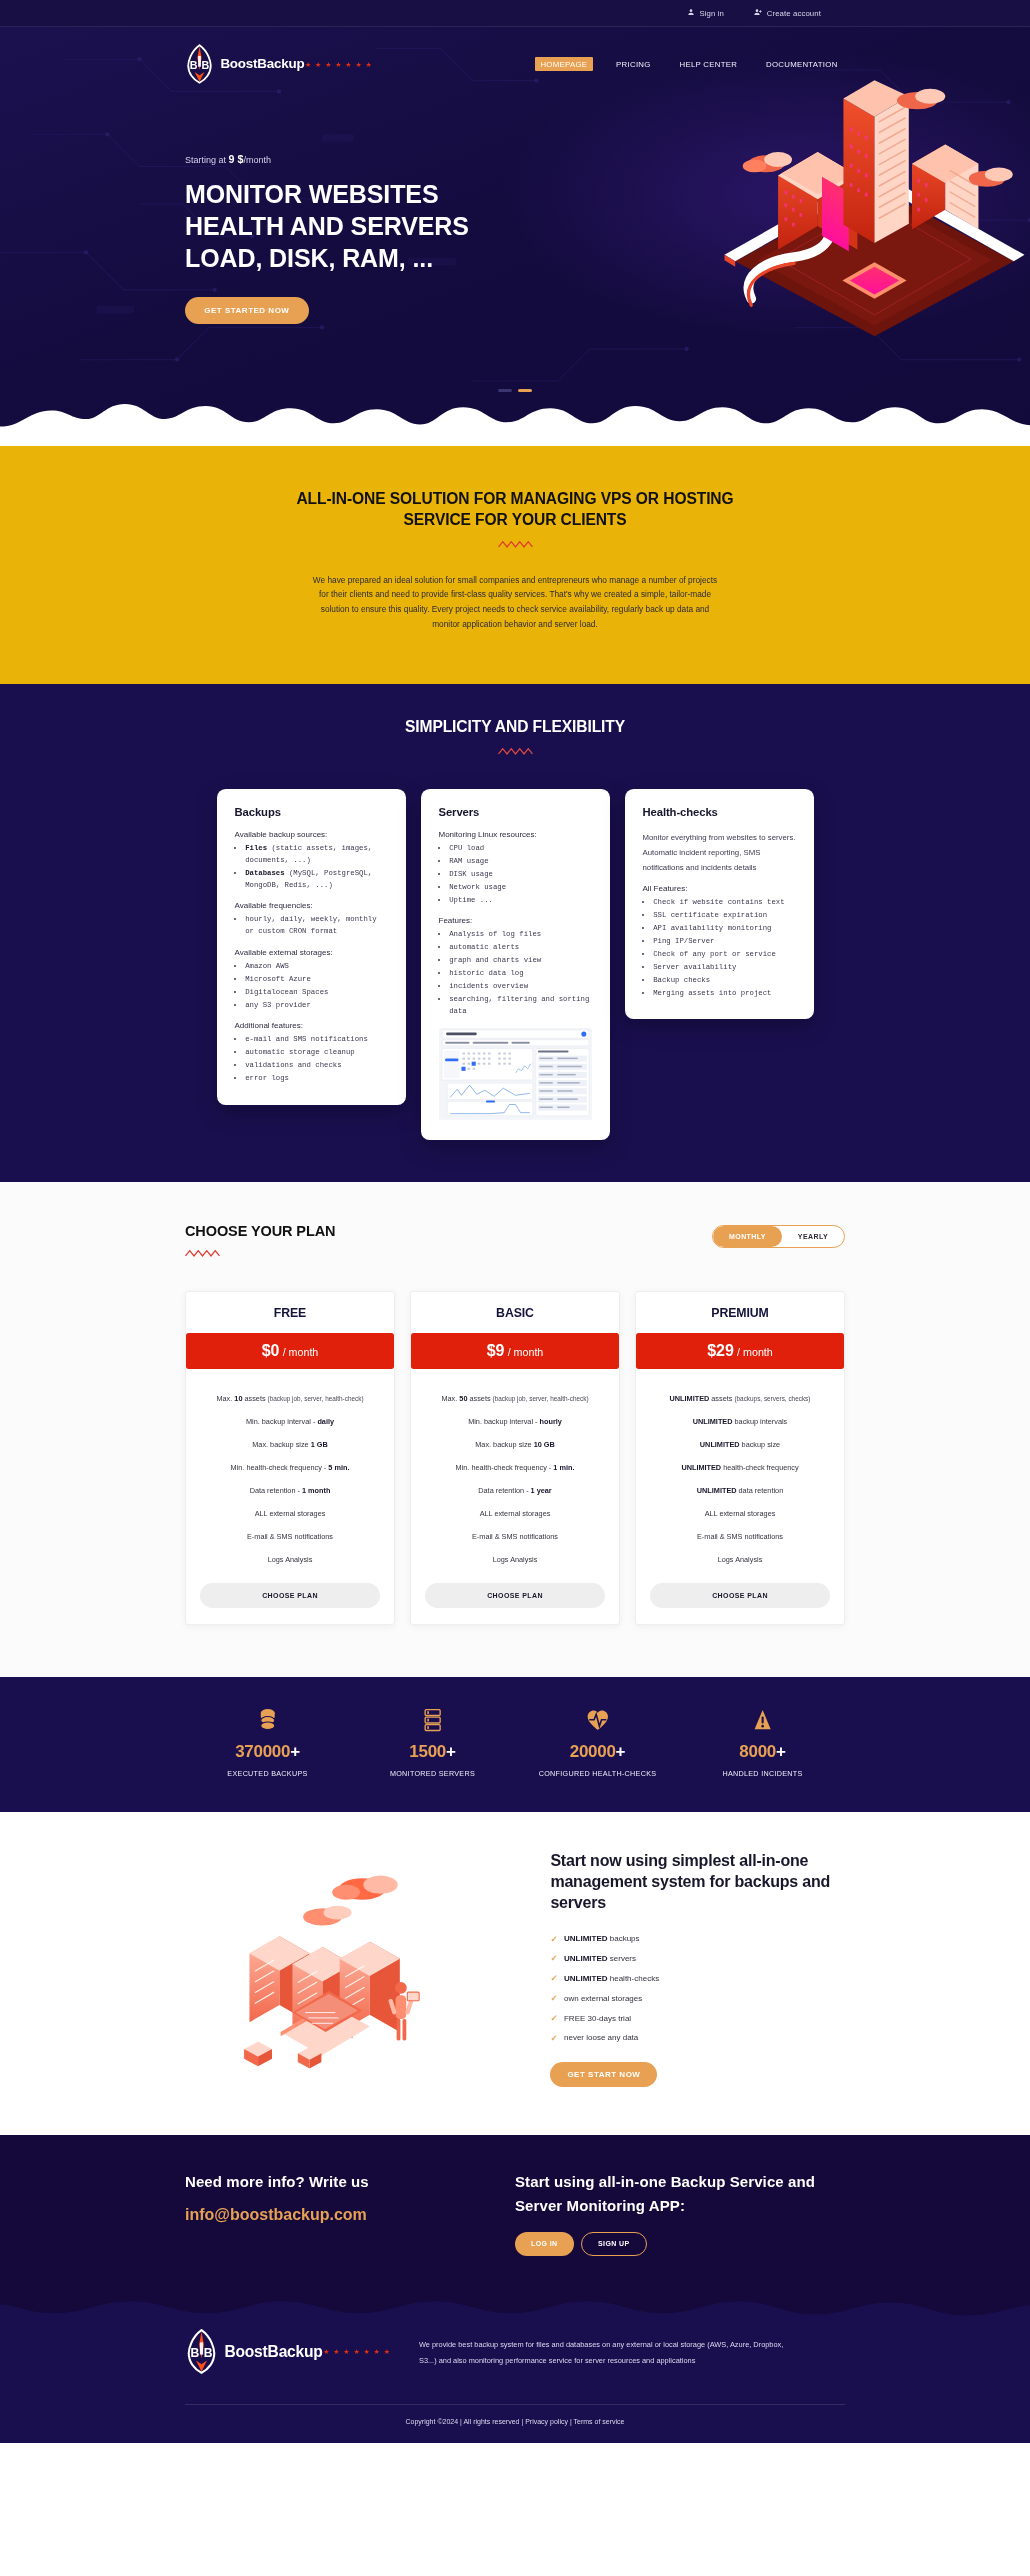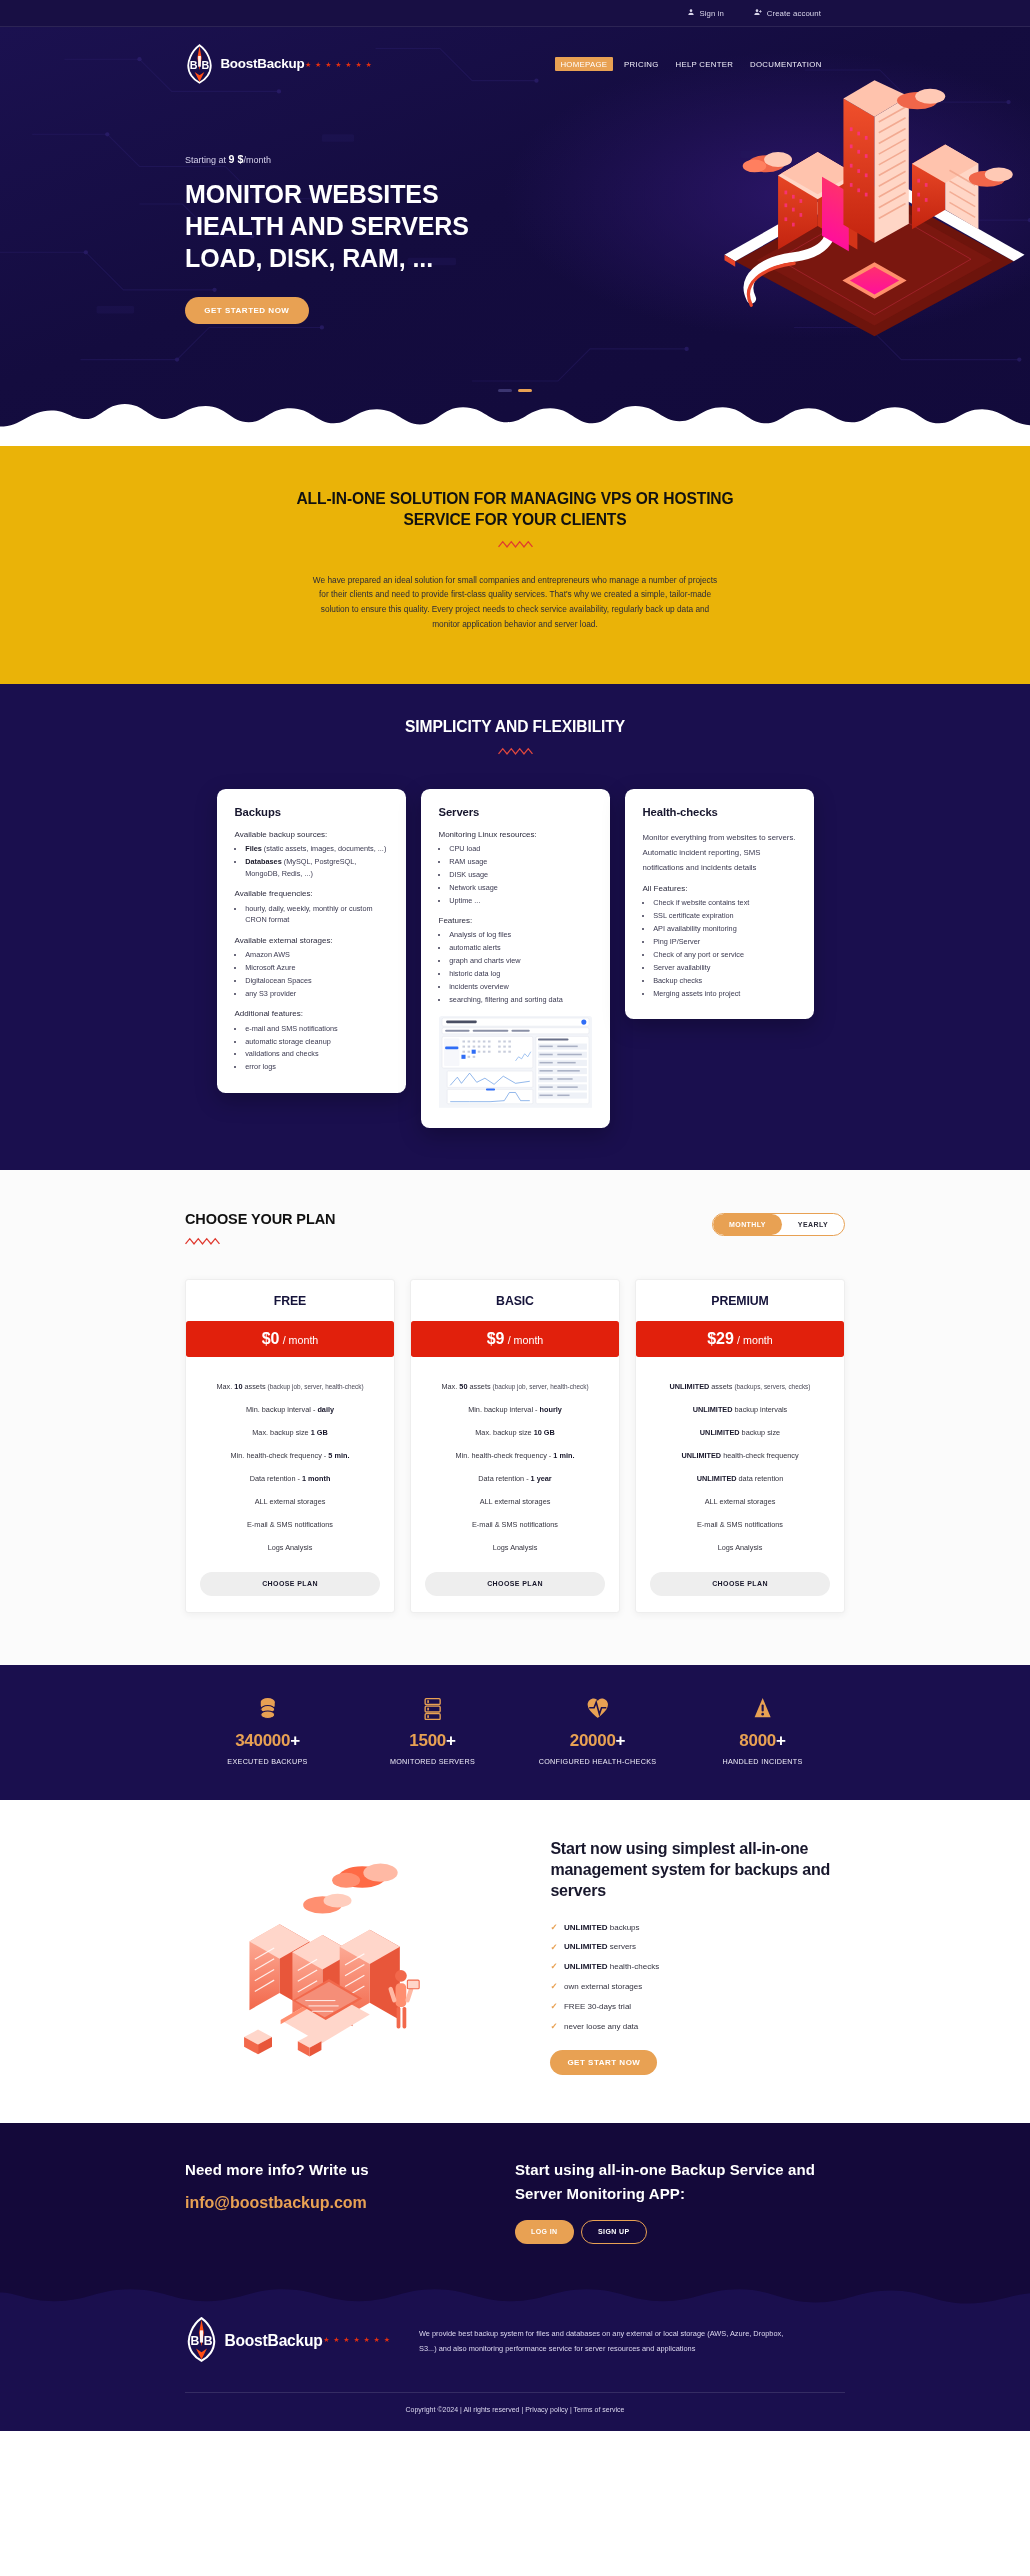--- a/index.html
+++ b/index.html
@@ -45,21 +45,21 @@
     display: flex; align-items: center; justify-content: space-between;
     padding-top: 17px;
   }
   .brand { display: flex; align-items: center; gap: 6.4px; }
   .brand-mark { width: 29px; height: 40px; position: relative; }
   .brand-text { display: flex; align-items: flex-start; }
   .brand-name { color:#fff; font-size: 13.4px; font-weight: 700; letter-spacing: -0.2px; line-height: 1; }
   .brand-stars { display:flex; gap: 3.8px; margin-top: 3.8px; padding-left:0.5px; }
   .brand-stars i { color: #e8300f; font-size: 7px; font-style: normal; line-height:1; }
 
-  .menu { display: flex; align-items: center; gap: 6px; margin-right: 18px; }
+  .menu { display: flex; align-items: center; gap: 18px; margin-right: 2px; }
   .menu a {
     color: #f2f0fb; font-size: 7.8px; letter-spacing: 0.3px; text-decoration: none;
     padding: 2.1px 5.4px; border-radius: 1.1px; cursor:pointer;
   }
   .menu a.active { background: #e8a153; color: #fff; }
 
   .hero-body { position: relative; z-index: 20; display: flex; align-items: flex-start; }
   .hero-copy { width: 343px; padding-top: 69px; }
   .hero-kicker { color: #e8e5f6; font-size: 10.7px; margin-bottom: 13px; font-weight: 400; }
   .hero-kicker b { font-weight: 700; color:#fff; }
@@ -103,21 +103,21 @@
     margin-top: 33px; text-align:left;
   }
   .card {
     background:#fff; border-radius: 8.6px; width: 189px; padding: 17px 18px 18px;
     box-shadow: 0 7.5px 21.5px rgba(0,0,0,.25);
   }
   .card h3 { font-size: 11.3px; font-weight: 800; letter-spacing:-0.1px; margin-bottom: 11.8px; color:#17162e; }
   .card h4 { font-size: 8px; font-weight: 400; color:#2b2a3d; margin: 9.7px 0 4.3px; }
   .card h4:first-of-type { margin-top: 0; }
   .card p { font-size: 7.8px; line-height: 1.95; color:#3a3950; margin-bottom: 8.6px; }
-  .card ul { margin: 0 0 2.1px 10.7px; }
+  .card ul { margin: 0 0 2.1px 10.7px; font-family: Liberation Mono, monospace; }
   .card li { font-size: 7.3px; line-height: 1.62; color:#3a3950; margin-bottom: 1.1px; }
   .card li b { font-weight: 700; color:#191828; }
   .shot { margin-top: 10.7px; width: 100%; border-radius: 2.7px; overflow:hidden; }
 
   
   .pricing { background:#fbfbfb; padding: 40px 0 52px; }
   .pricing-head { display:flex; align-items:flex-start; justify-content:space-between; }
   .pricing-head .sec-title { text-align:left; margin:0; font-size: 14.5px; }
   .toggle {
     display:flex; border: 0.9px solid #e8a153; border-radius: 14px; overflow: hidden;
@@ -690,21 +690,21 @@
       <div class="stats-row">
         <div class="stat">
           <div class="stat-icon">
             <svg width="21.5" height="23.6" viewBox="0 0 40 44">
               <ellipse cx="20" cy="9" rx="13" ry="7" fill="#e8a153"></ellipse>
               <path d="M7 9v7c0 3.9 5.8 7 13 7s13-3.1 13-7V9" fill="#e8a153"></path>
               <ellipse cx="20" cy="23" rx="13" ry="7" fill="#e8a153" stroke="#1a0f4e" stroke-width="2"></ellipse>
               <ellipse cx="20" cy="33" rx="13" ry="7" fill="#e8a153" stroke="#1a0f4e" stroke-width="2"></ellipse>
             </svg>
           </div>
-          <div class="stat-num"><span style="color:#e8a153">340000</span><span>+</span></div>
+          <div class="stat-num"><span style="color:#e8a153">370000</span><span>+</span></div>
           <div class="stat-label">EXECUTED BACKUPS</div>
         </div>
 
         <div class="stat">
           <div class="stat-icon">
             <svg width="19.3" height="23.6" viewBox="0 0 36 44">
               <rect x="4" y="3" width="28" height="11" rx="2" fill="none" stroke="#e8a153" stroke-width="2.5"></rect>
               <rect x="4" y="17" width="28" height="11" rx="2" fill="none" stroke="#e8a153" stroke-width="2.5"></rect>
               <rect x="4" y="31" width="28" height="11" rx="2" fill="none" stroke="#e8a153" stroke-width="2.5"></rect>
               <g fill="#e8a153">

